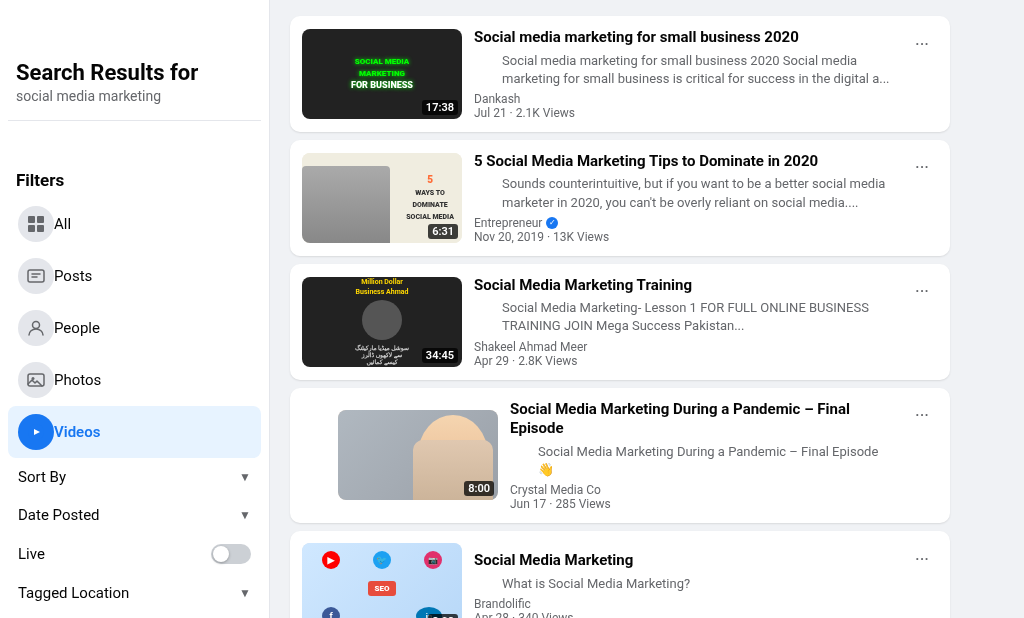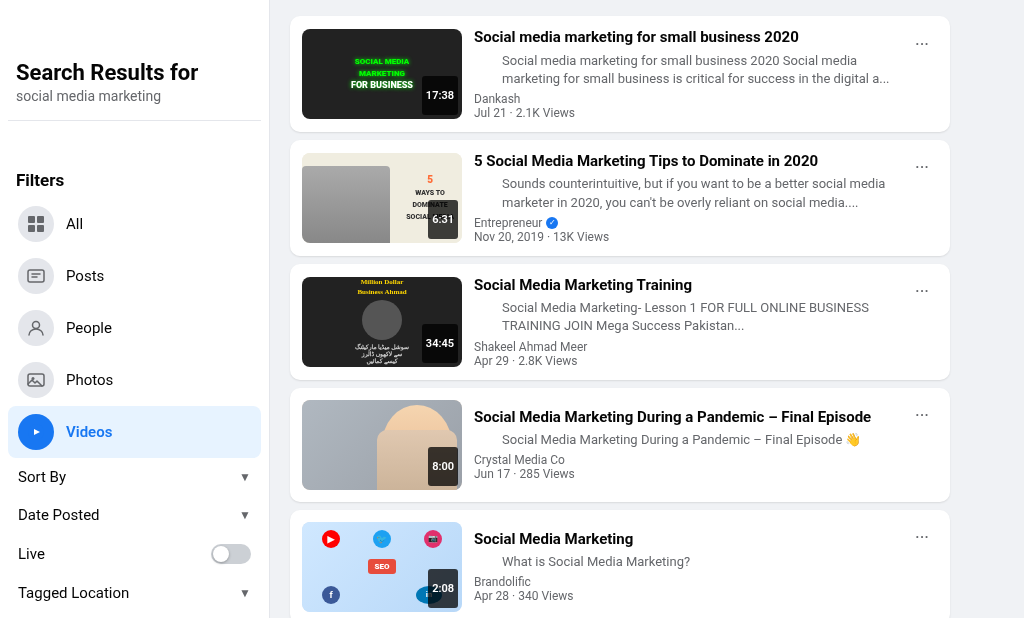--- a/index.html
+++ b/index.html
@@ -36,21 +36,21 @@
     .sidebar-section-title {
       font-size: 17px;
       font-weight: 700;
       color: #050505;
       padding: 4px 8px 8px 8px;
       margin-top: 45px;
     }
     .sidebar-item {
       display: flex;
       align-items: center;
-      gap: 12px;
+      gap: 0;
       padding: 8px 10px;
       border-radius: 8px;
       cursor: pointer;
       font-size: 15px;
       color: #050505;
       font-weight: 400;
     }
     .sidebar-item.active {
       background: #e7f3ff;
       color: #1877f2;
@@ -152,21 +152,21 @@
       background: #222;
     }
     .video-duration {
       position: absolute;
       bottom: 4px;
       right: 4px;
       background: rgba(0,0,0,0.75);
       color: white;
       font-size: 11px;
       font-weight: 600;
-      padding: 13px 4px;
+      padding: 1px 4px;
       border-radius: 3px;
     }
     .video-info {
       flex: 1;
       min-width: 0;
     }
     .video-title {
       font-size: 15px;
       font-weight: 700;
       color: #050505;
@@ -359,21 +359,21 @@
         </div>
         <div class="video-meta">
           <span>Nov 20, 2019 · 13K Views</span>
         </div>
       </div>
       <div class="card-menu">···</div>
     </div>
 
     <div class="video-card">
       <div class="video-thumb thumb-3">
-        <div class="thumb-bg" style="flex-direction:column; gap:2px;font-family:Liberation Serif, serif;">
+        <div class="thumb-bg" style="flex-direction:column; gap:2px;">
           <div style="font-size:7px; color:#ffd700; font-weight:700;">Million Dollar</div>
           <div style="font-size:7px; color:#ffd700; font-weight:700;">Business Ahmad</div>
           <div style="width:40px; height:40px; border-radius:50%; background:#555; margin:2px 0;"></div>
           <div style="font-size:6px; color:#ccc; text-align:center; line-height:1.2;">سوشل میڈیا مارکیٹنگ<br>سے لاکھوں ڈالرز<br>کیسے کمائیں</div>
         </div>
         <div class="video-duration">34:45</div>
       </div>
       <div class="video-info">
         <div class="video-title">Social Media Marketing Training</div>
         <div class="video-desc">Social Media Marketing- Lesson 1 FOR FULL ONLINE BUSINESS TRAINING JOIN Mega Success Pakistan...</div>
@@ -381,21 +381,21 @@
           <span>Shakeel Ahmad Meer</span>
         </div>
         <div class="video-meta">
           <span>Apr 29 · 2.8K Views</span>
         </div>
       </div>
       <div class="card-menu">···</div>
     </div>
 
     <div class="video-card">
-      <div class="video-thumb" style="background:#c8c0b8;">
+      <div class="video-thumb" style="background:#c8c0b8;margin-left:36px;">
         <div style="width:100%; height:100%; display:flex; align-items:center; justify-content:center; background:linear-gradient(135deg,#b0b8c0,#9aa0a8); border-radius:8px; position:relative;">
           <div style="position:absolute; right:10px; top:50%; transform:translateY(-50%); width:70px; height:80px; background:linear-gradient(180deg,#f5d5b0,#e8b890); border-radius:50% 50% 30% 30%; overflow:hidden;"></div>
           <div style="position:absolute; right:5px; bottom:0; width:80px; height:60px; background:linear-gradient(180deg,#e0c8b0,#ccb49a); border-radius:10px 10px 0 0;"></div>
         </div>
         <div class="video-duration">8:00</div>
       </div>
       <div class="video-info">
         <div class="video-title">Social Media Marketing During a Pandemic – Final Episode</div>
         <div class="video-desc">Social Media Marketing During a Pandemic – Final Episode 👋</div>
         <div class="video-meta">

